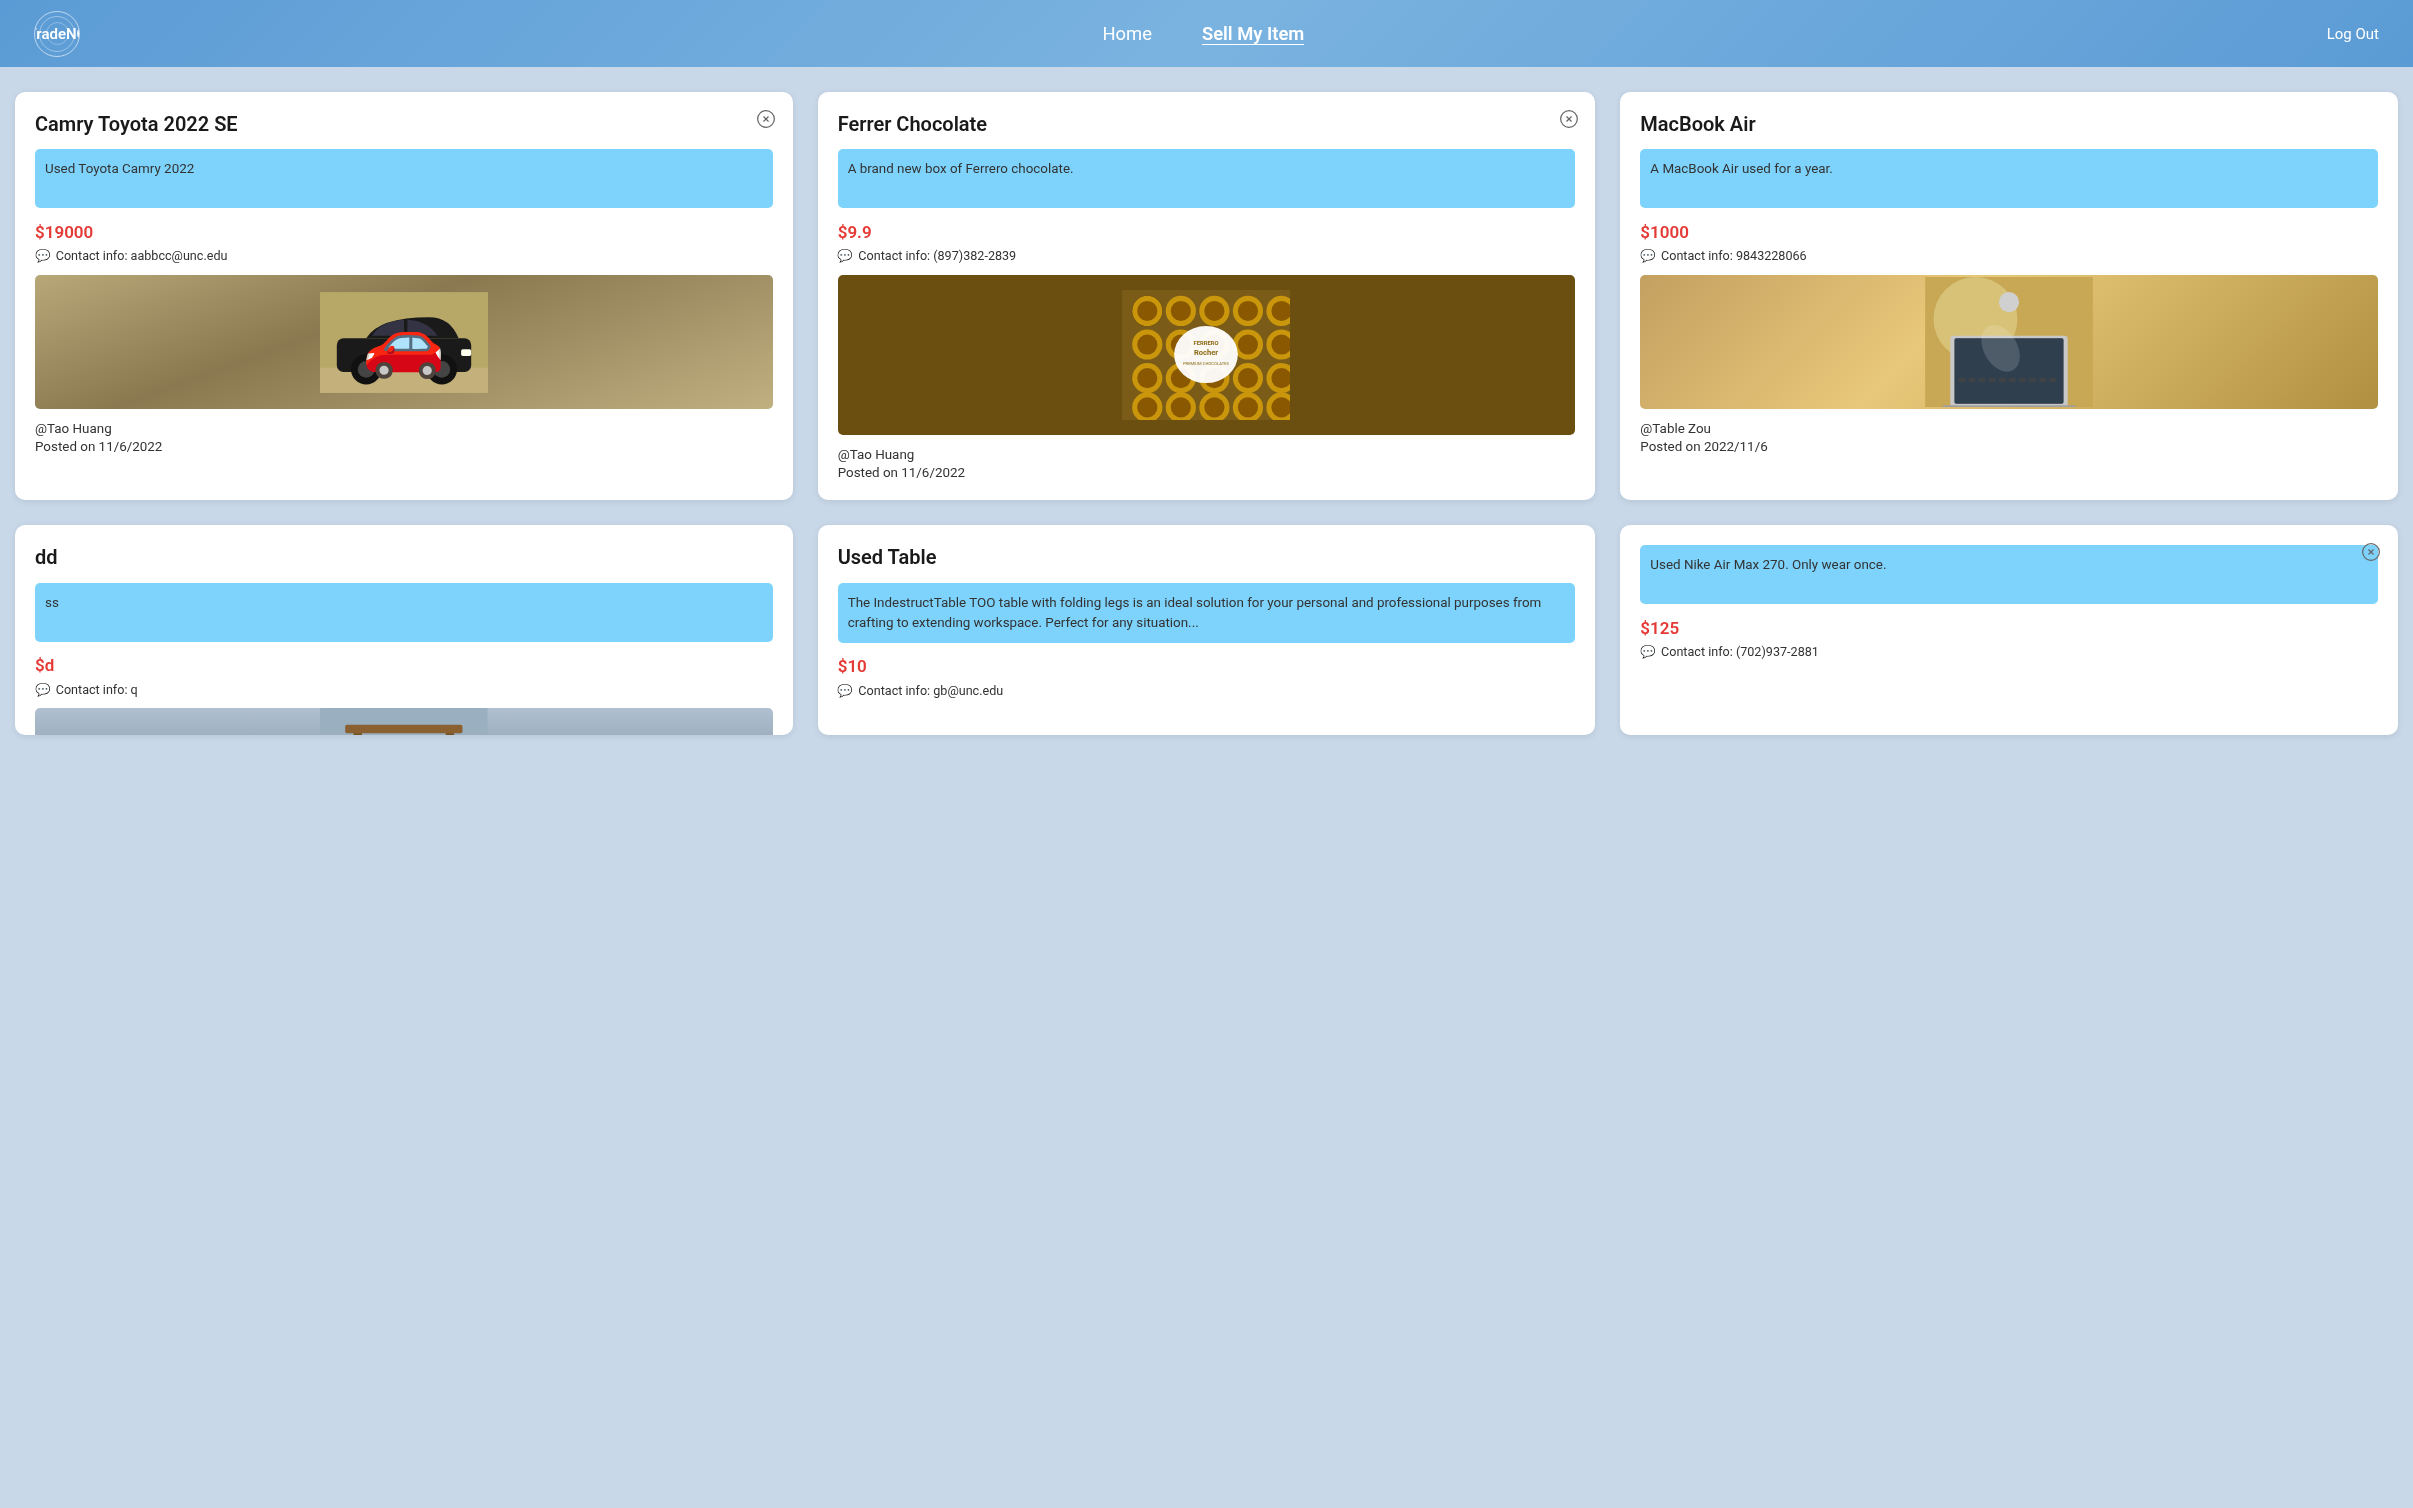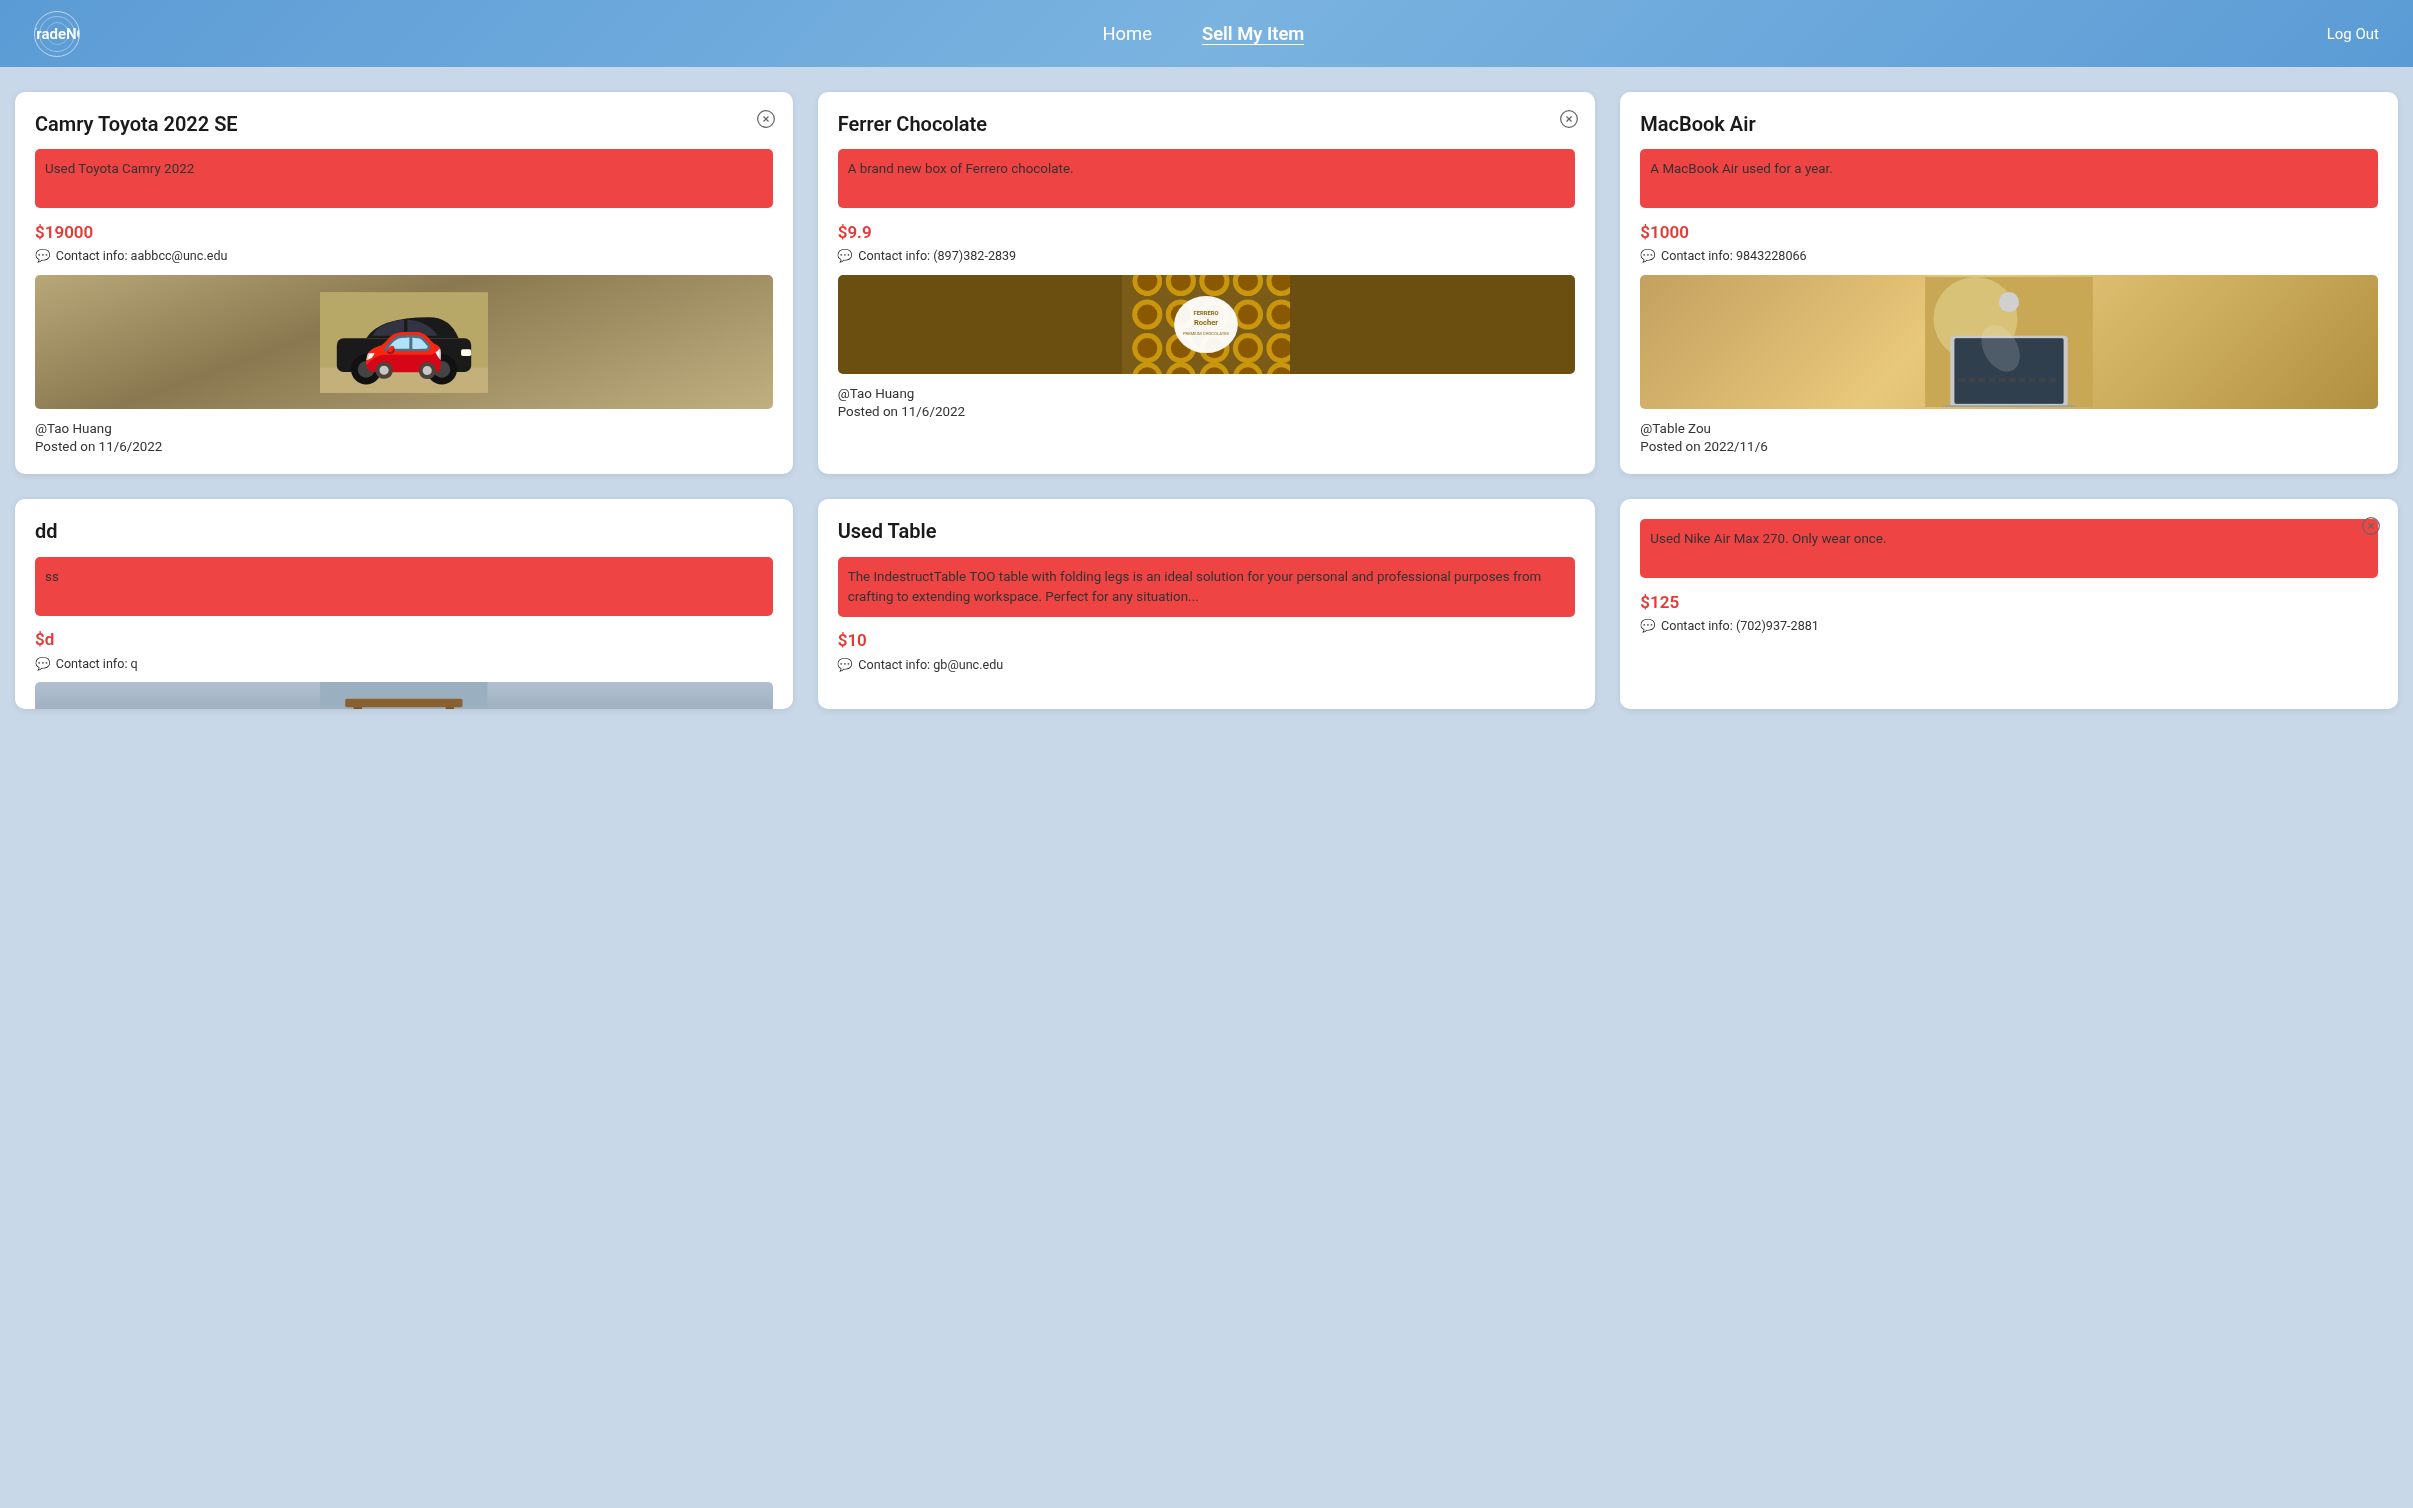--- a/index.html
+++ b/index.html
@@ -133,21 +133,21 @@
       height: 23.5px;
       cursor: pointer;
       color: #666;
       display: flex;
       align-items: center;
       justify-content: center;
       font-size: 17px;
     }
 
     .card-description {
-      background: #ef4444;
+      background: #7dd3fc;
       border-radius: 5px;
       padding: 10px;
       min-height: 59px;
       margin-bottom: 13.4px;
       font-size: 13.4px;
       color: #333;
       line-height: 1.5;
     }
 
     .card-price {
@@ -278,21 +278,21 @@
         </svg>
       </div>
       <h2 class="card-title">Ferrer Chocolate</h2>
       <div class="card-description">A brand new box of Ferrero chocolate.</div>
       <div class="card-price"><span class="dollar">$</span>9.9</div>
       <div class="card-contact">
         <span>💬</span>
         Contact info: (897)382-2839
       </div>
 
-      <div style="height:99px; background:#6B4F10; border-radius:5px; margin-bottom:11.7px; position:relative; overflow:hidden; display:flex; align-items:center; justify-content:center;">
+      <div style="height:160px; background:#6B4F10; border-radius:5px; margin-bottom:11.7px; position:relative; overflow:hidden; display:flex; align-items:center; justify-content:center;">
         <svg width="168" height="130" viewBox="0 0 200 155">
           <rect width="200" height="155" fill="#7a5c18"></rect>
 
           <g>
 
             <circle cx="30" cy="25" r="18" fill="radial-gradient(circle at 35% 35%, #c9960c, #7a4a00)"></circle>
             <circle cx="30" cy="25" r="18" fill="#c9960c"></circle>
             <circle cx="30" cy="25" r="12" fill="#8a5800"></circle>
 
             <circle cx="70" cy="25" r="18" fill="#c9960c"></circle>

